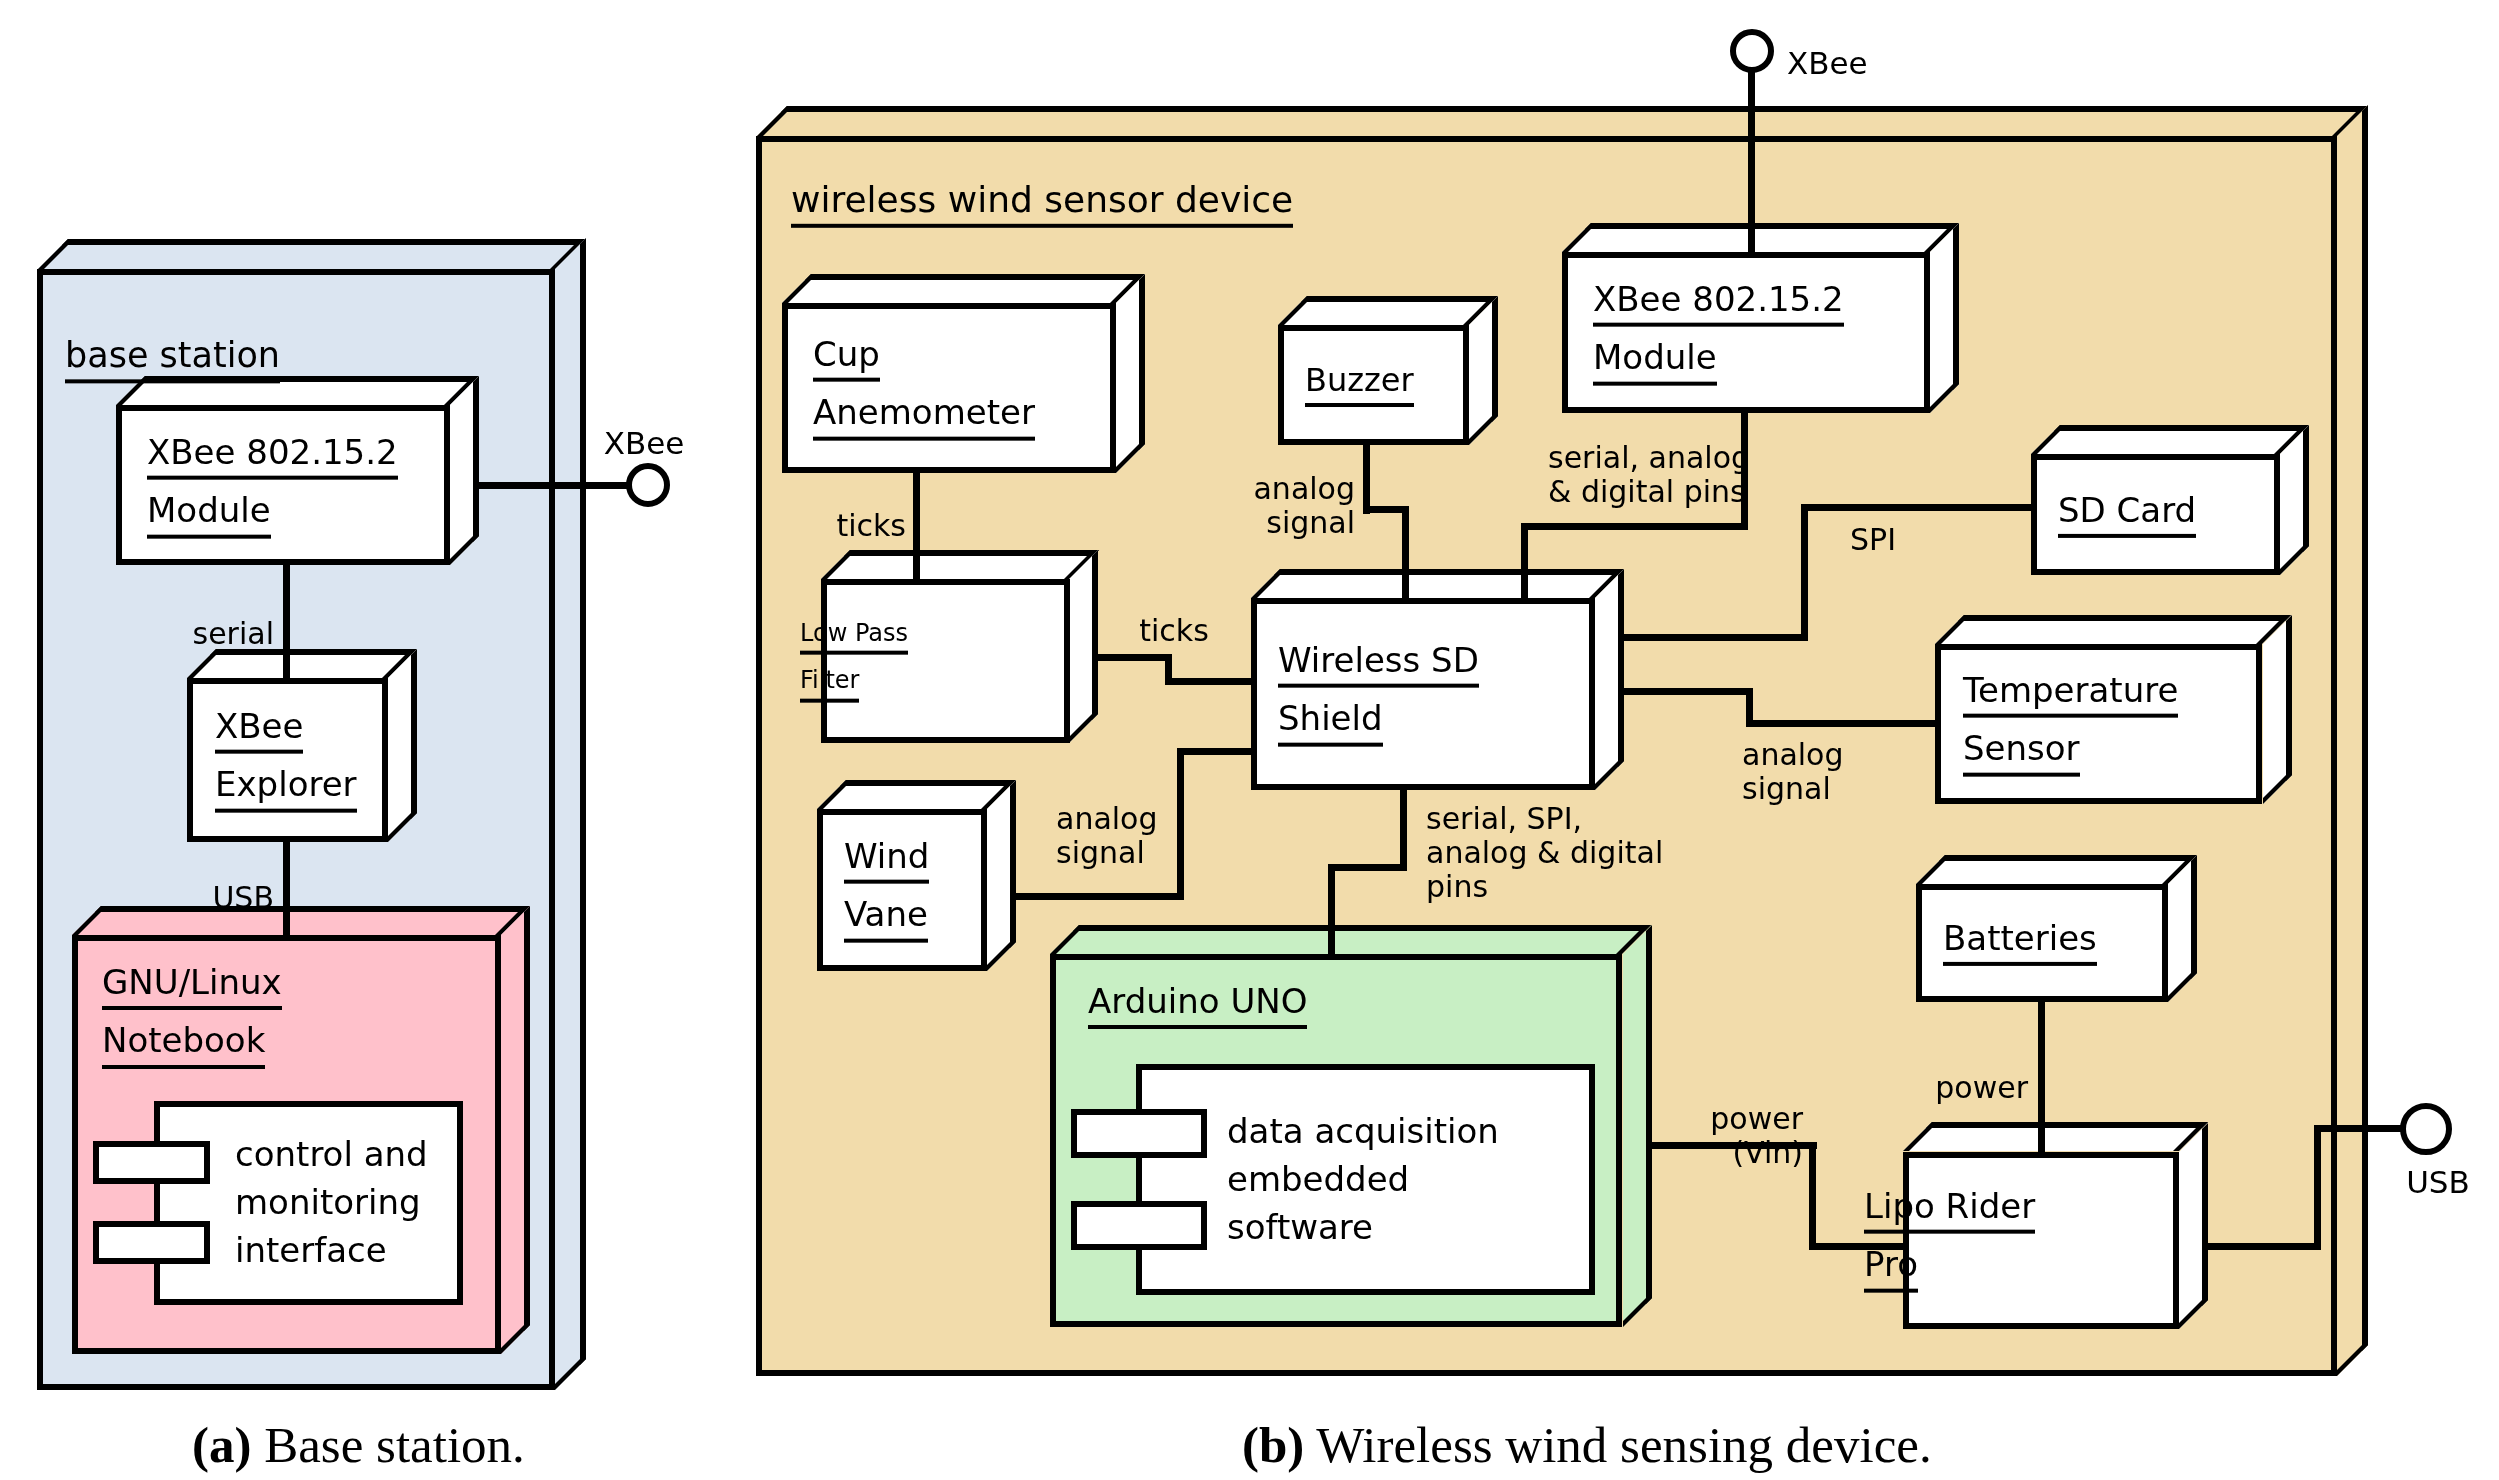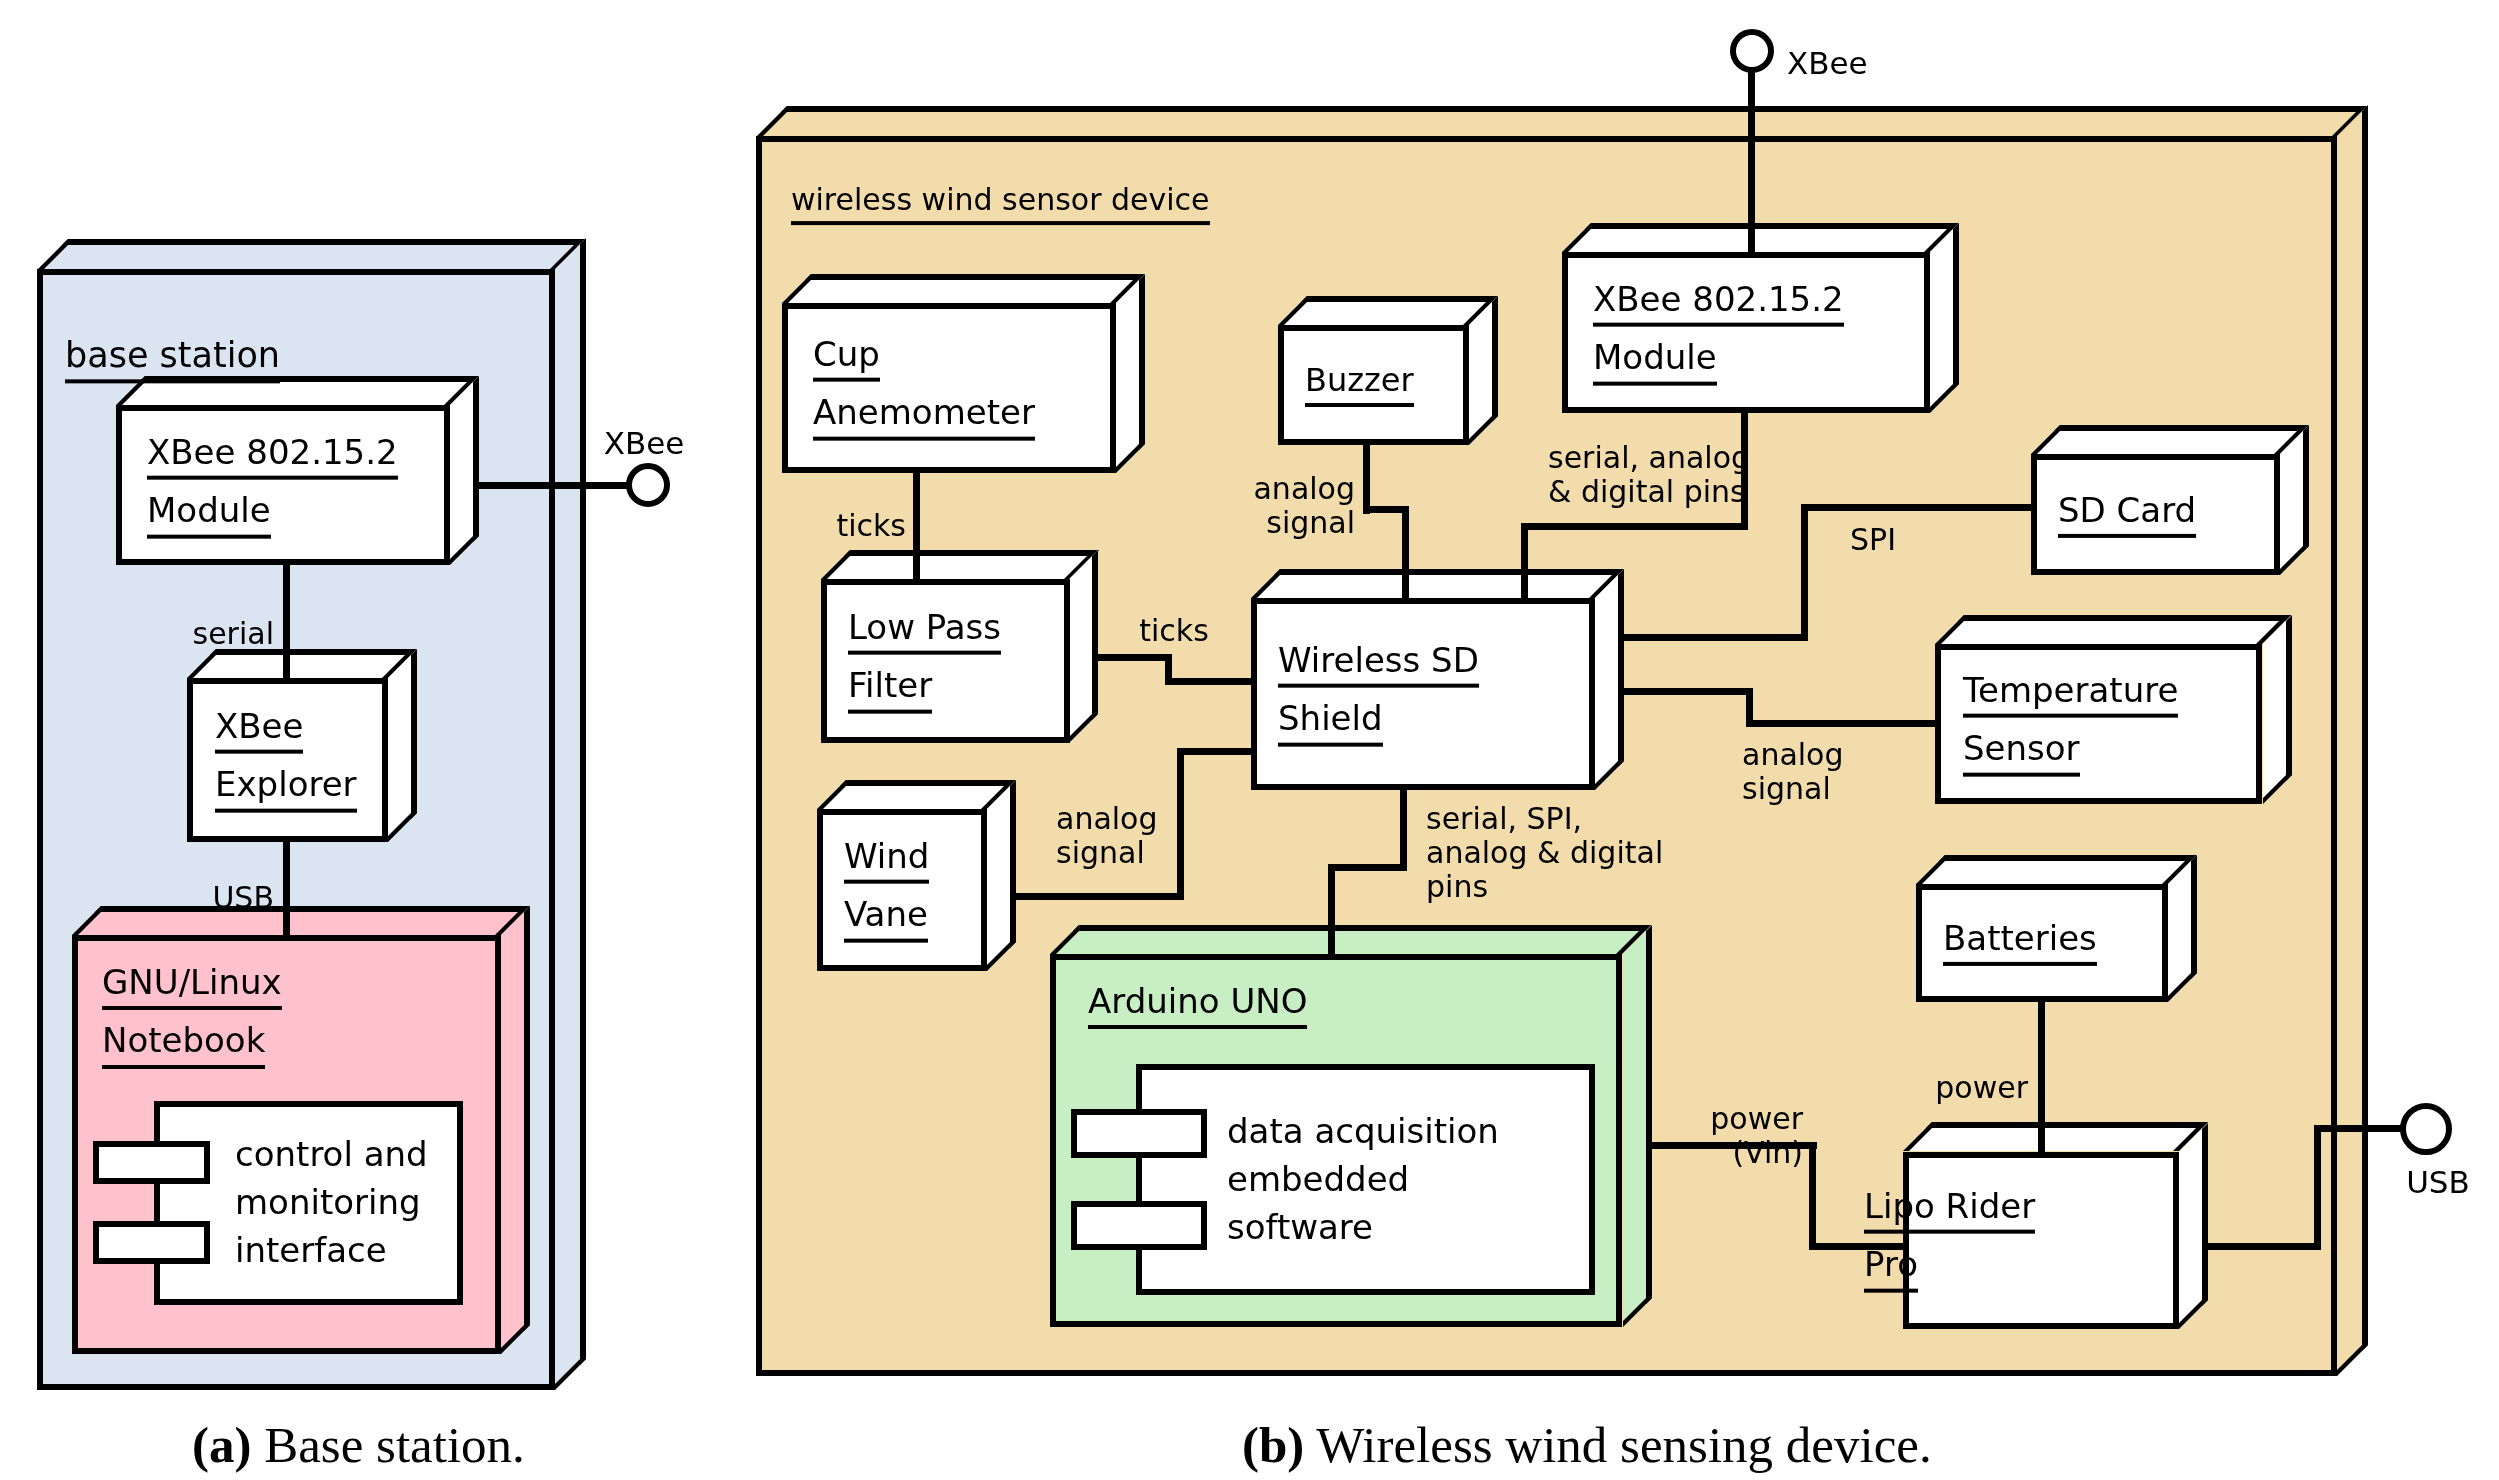--- a/index.html
+++ b/index.html
@@ -99,21 +99,21 @@
     <div class="node-label" style="left: 1305px; font-size: 32px; top: 385px; transform: translateY(-50%);">
       <span>Buzzer</span>
     </div>
     <div class="node-label" style="left: 1593px; font-size: 34px; top: 333px; transform: translateY(-50%);">
       <span>XBee 802.15.2</span>
       <span>Module</span>
     </div>
     <div class="node-label" style="left: 2058px; font-size: 34px; top: 515px; transform: translateY(-50%);">
       <span>SD Card</span>
     </div>
-    <div class="node-label" style="left: 848px; font-size: 34px; top: 661px; transform: translateY(-50%);">
+    <div class="node-label" style="left: 800px; font-size: 24px; top: 661px; transform: translateY(-50%);">
       <span>Low Pass</span>
       <span>Filter</span>
     </div>
     <div class="node-label" style="left: 1278px; font-size: 34px; top: 694px; transform: translateY(-50%);">
       <span>Wireless SD</span>
       <span>Shield</span>
     </div>
     <div class="node-label" style="left: 1963px; font-size: 34px; top: 724px; transform: translateY(-50%);">
       <span>Temperature</span>
       <span>Sensor</span>
@@ -176,21 +176,21 @@
     <div class="seg" style="left: 2038px; top: 998px; width: 6.8px; height: 157px; background: rgb(0, 0, 0);"></div>
     <div class="seg" style="left: 2205px; top: 1243px; width: 116px; height: 6.8px; background: rgb(0, 0, 0);"></div>
     <div class="seg" style="left: 2314px; top: 1125px; width: 6.8px; height: 125px; background: rgb(0, 0, 0);"></div>
     <div class="seg" style="left: 2314px; top: 1125px; width: 91px; height: 6.8px; background: rgb(0, 0, 0);"></div>
     <div class="lolli" style="left: 626px; top: 463px; width: 44px; height: 44px;"></div>
     <div class="lolli" style="left: 1730px; top: 29px; width: 44px; height: 44px;"></div>
     <div class="lolli" style="left: 2400px; top: 1103px; width: 52px; height: 52px;"></div>
     <div class="node-label" style="left: 65px; top: 360px; transform: translateY(-50%); font-size: 35px;">
       <span>base station</span>
     </div>
-    <div class="node-label" style="left: 791px; top: 204px; transform: translateY(-50%); font-size: 30px;">
+    <div class="node-label" style="left: 791px; top: 204px; transform: translateY(-50%); font-size: 36px;">
       <span>wireless wind sensor device</span>
     </div>
     <div class="lbl" style="left: 644px; top: 443px; transform: translate(-50%, -50%); text-align: center; font-size: 31px;">XBee</div>
     <div class="lbl" style="left: 274px; top: 634px; transform: translate(-100%, -50%); text-align: right; font-size: 30px;">serial</div>
     <div class="lbl" style="left: 274px; top: 898px; transform: translate(-100%, -50%); text-align: right; font-size: 30px;">USB</div>
     <div class="lbl" style="left: 1787px; top: 63px; transform: translate(0px, -50%); text-align: left; font-size: 31px;">XBee</div>
     <div class="lbl" style="left: 906px; top: 526px; transform: translate(-100%, -50%); text-align: right; font-size: 30px;">ticks</div>
     <div class="lbl" style="left: 1174px; top: 631px; transform: translate(-50%, -50%); text-align: center; font-size: 30px;">ticks</div>
     <div class="lbl" style="left: 1355px; top: 506px; transform: translate(-100%, -50%); text-align: right; font-size: 30px;">analog
 signal</div>

